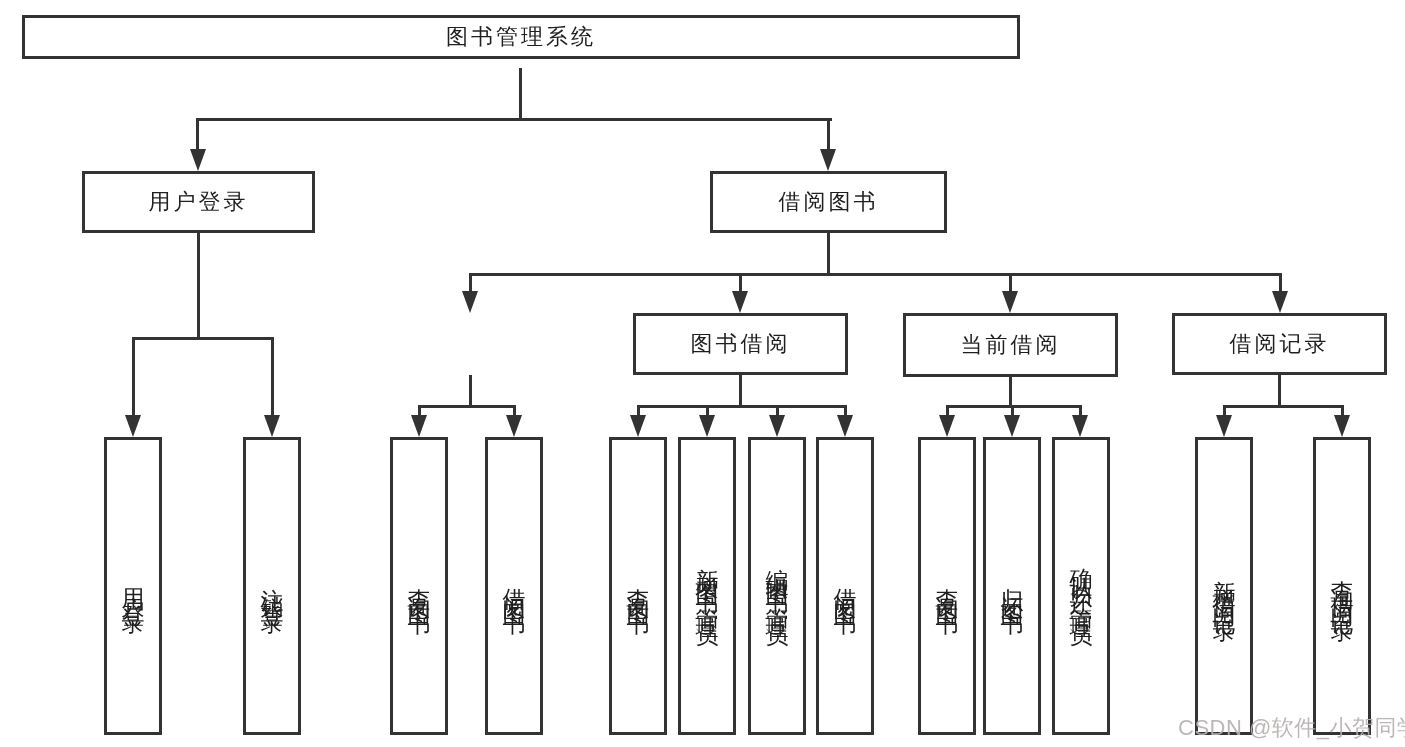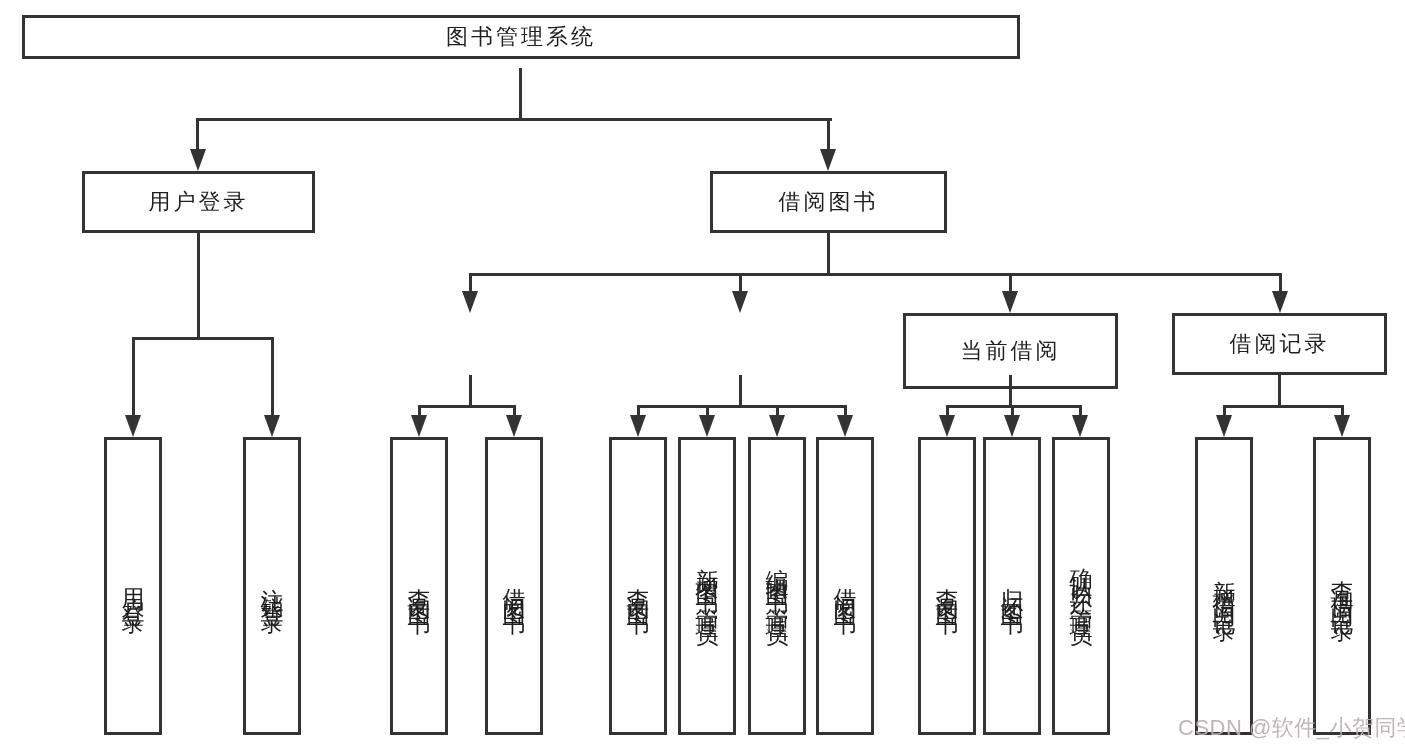--- a/index.html
+++ b/index.html
@@ -54,21 +54,22 @@
   <div class="hline" style="left:469px;top:273px;width:813px;"></div>
   <div class="vline" style="left:469px;top:273px;height:20px;"></div>
   <div class="arrow" style="left:462px;top:291px;"></div>
   <div class="vline" style="left:739px;top:273px;height:20px;"></div>
   <div class="arrow" style="left:732px;top:291px;"></div>
   <div class="vline" style="left:1009px;top:273px;height:20px;"></div>
   <div class="arrow" style="left:1002px;top:291px;"></div>
   <div class="vline" style="left:1279px;top:273px;height:20px;"></div>
   <div class="arrow" style="left:1272px;top:291px;"></div>
 
-  <div class="box hbox" style="left:903px;top:313px;width:215px;height:76px;">当前借阅</div>
+  <div class="box hbox" style="left:633px;top:313px;width:215px;height:62px;">图书借阅</div>
+  <div class="box hbox" style="left:903px;top:313px;width:215px;height:64px;">当前借阅</div>
   <div class="box hbox" style="left:1172px;top:313px;width:215px;height:62px;">借阅记录</div>
 
   <div class="vline" style="left:469px;top:375px;height:32px;"></div>
   <div class="hline" style="left:418px;top:405px;width:97px;"></div>
   <div class="vline" style="left:418px;top:405px;height:12px;"></div>
   <div class="arrow" style="left:411px;top:415px;"></div>
   <div class="vline" style="left:513px;top:405px;height:12px;"></div>
   <div class="arrow" style="left:506px;top:415px;"></div>
 
   <div class="vline" style="left:739px;top:375px;height:32px;"></div>

